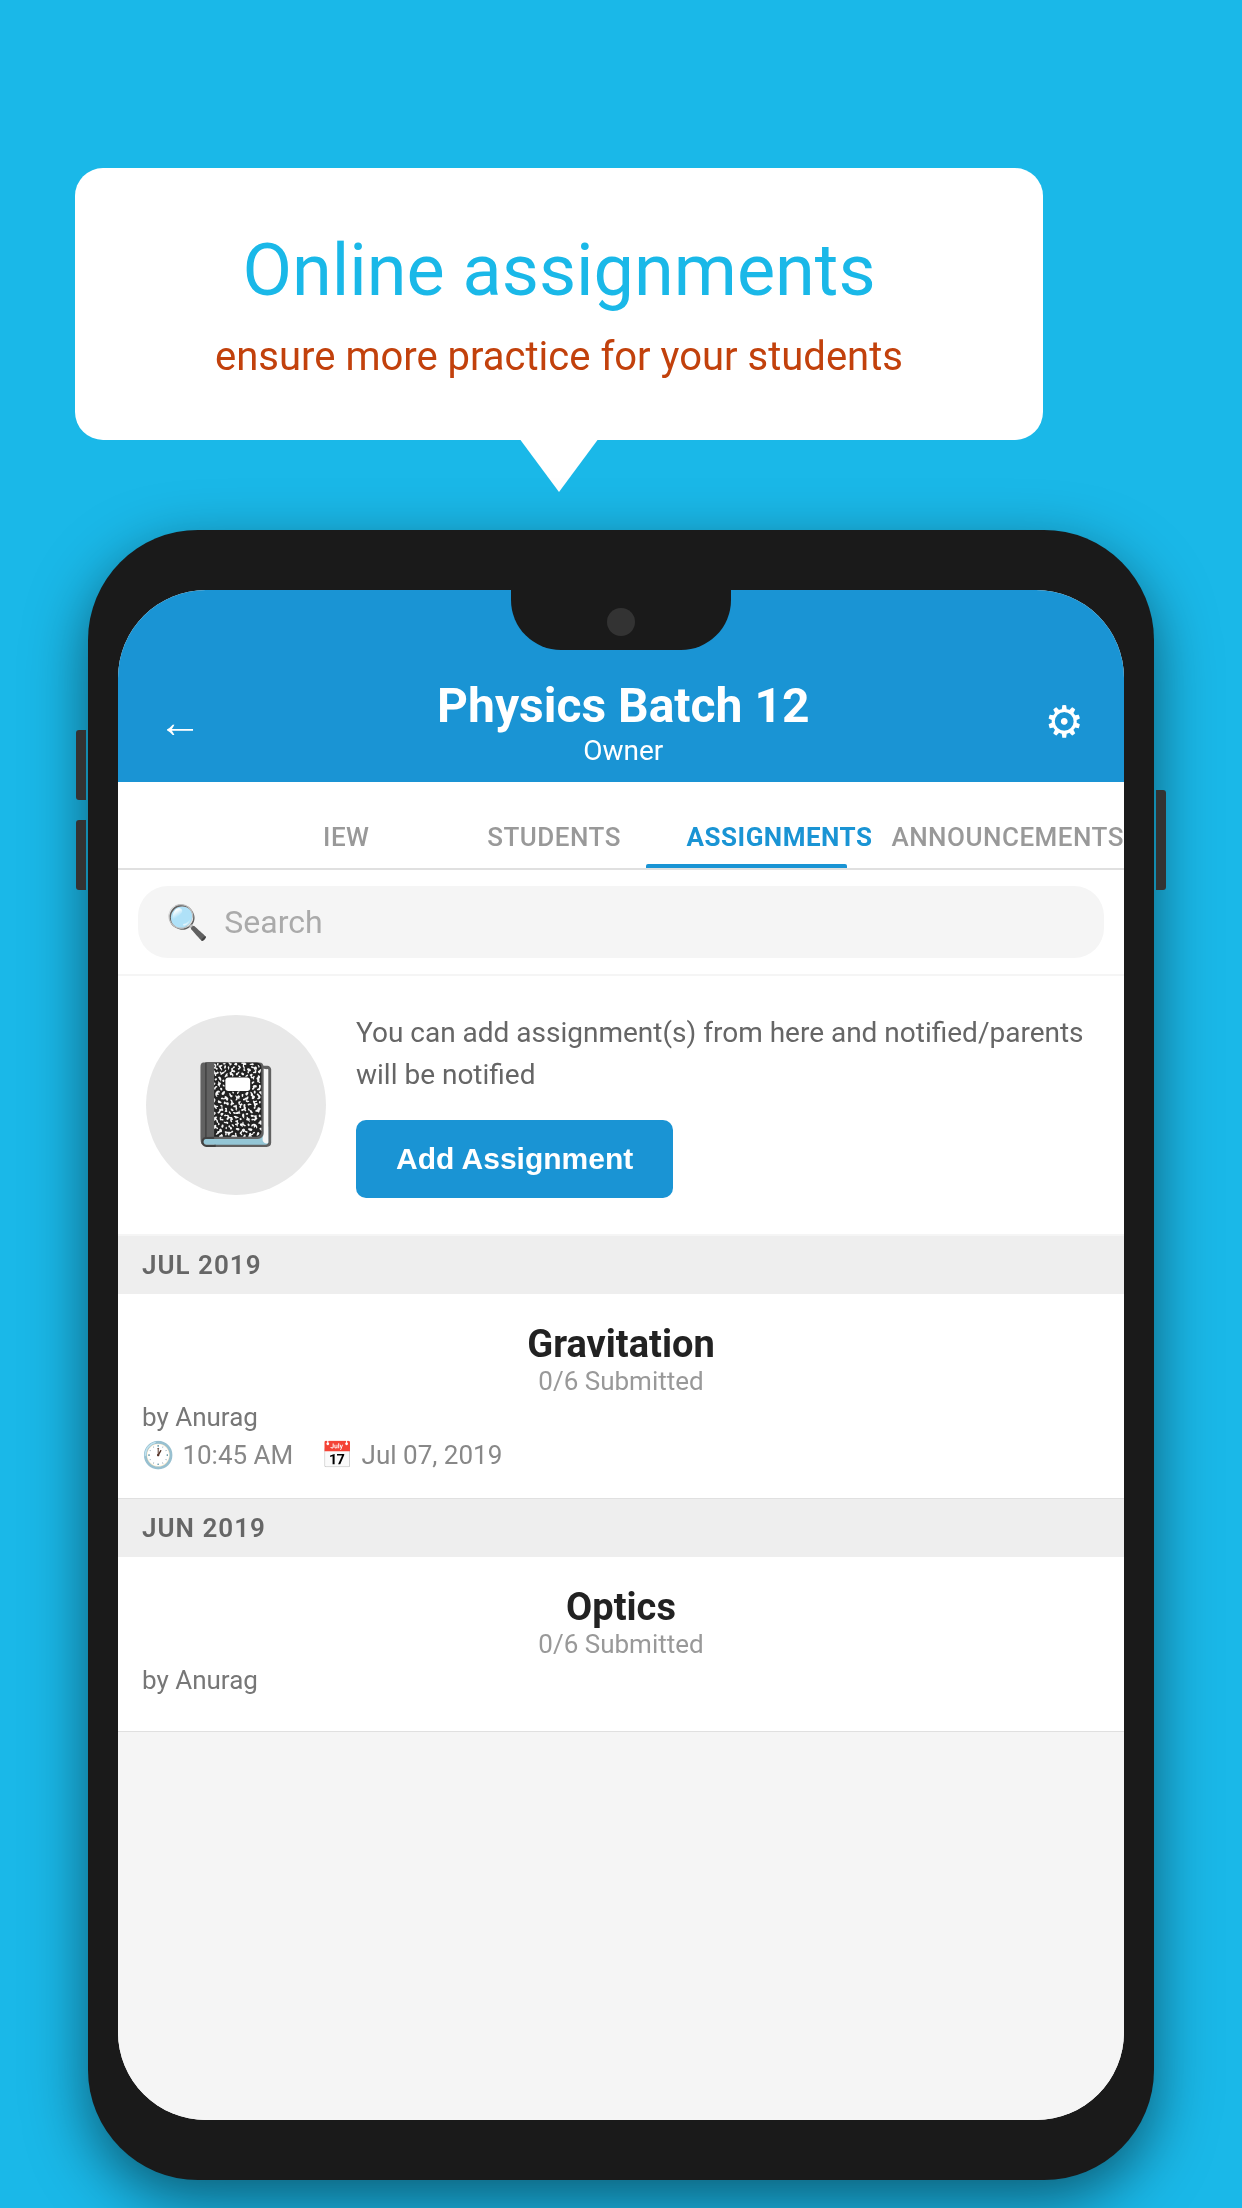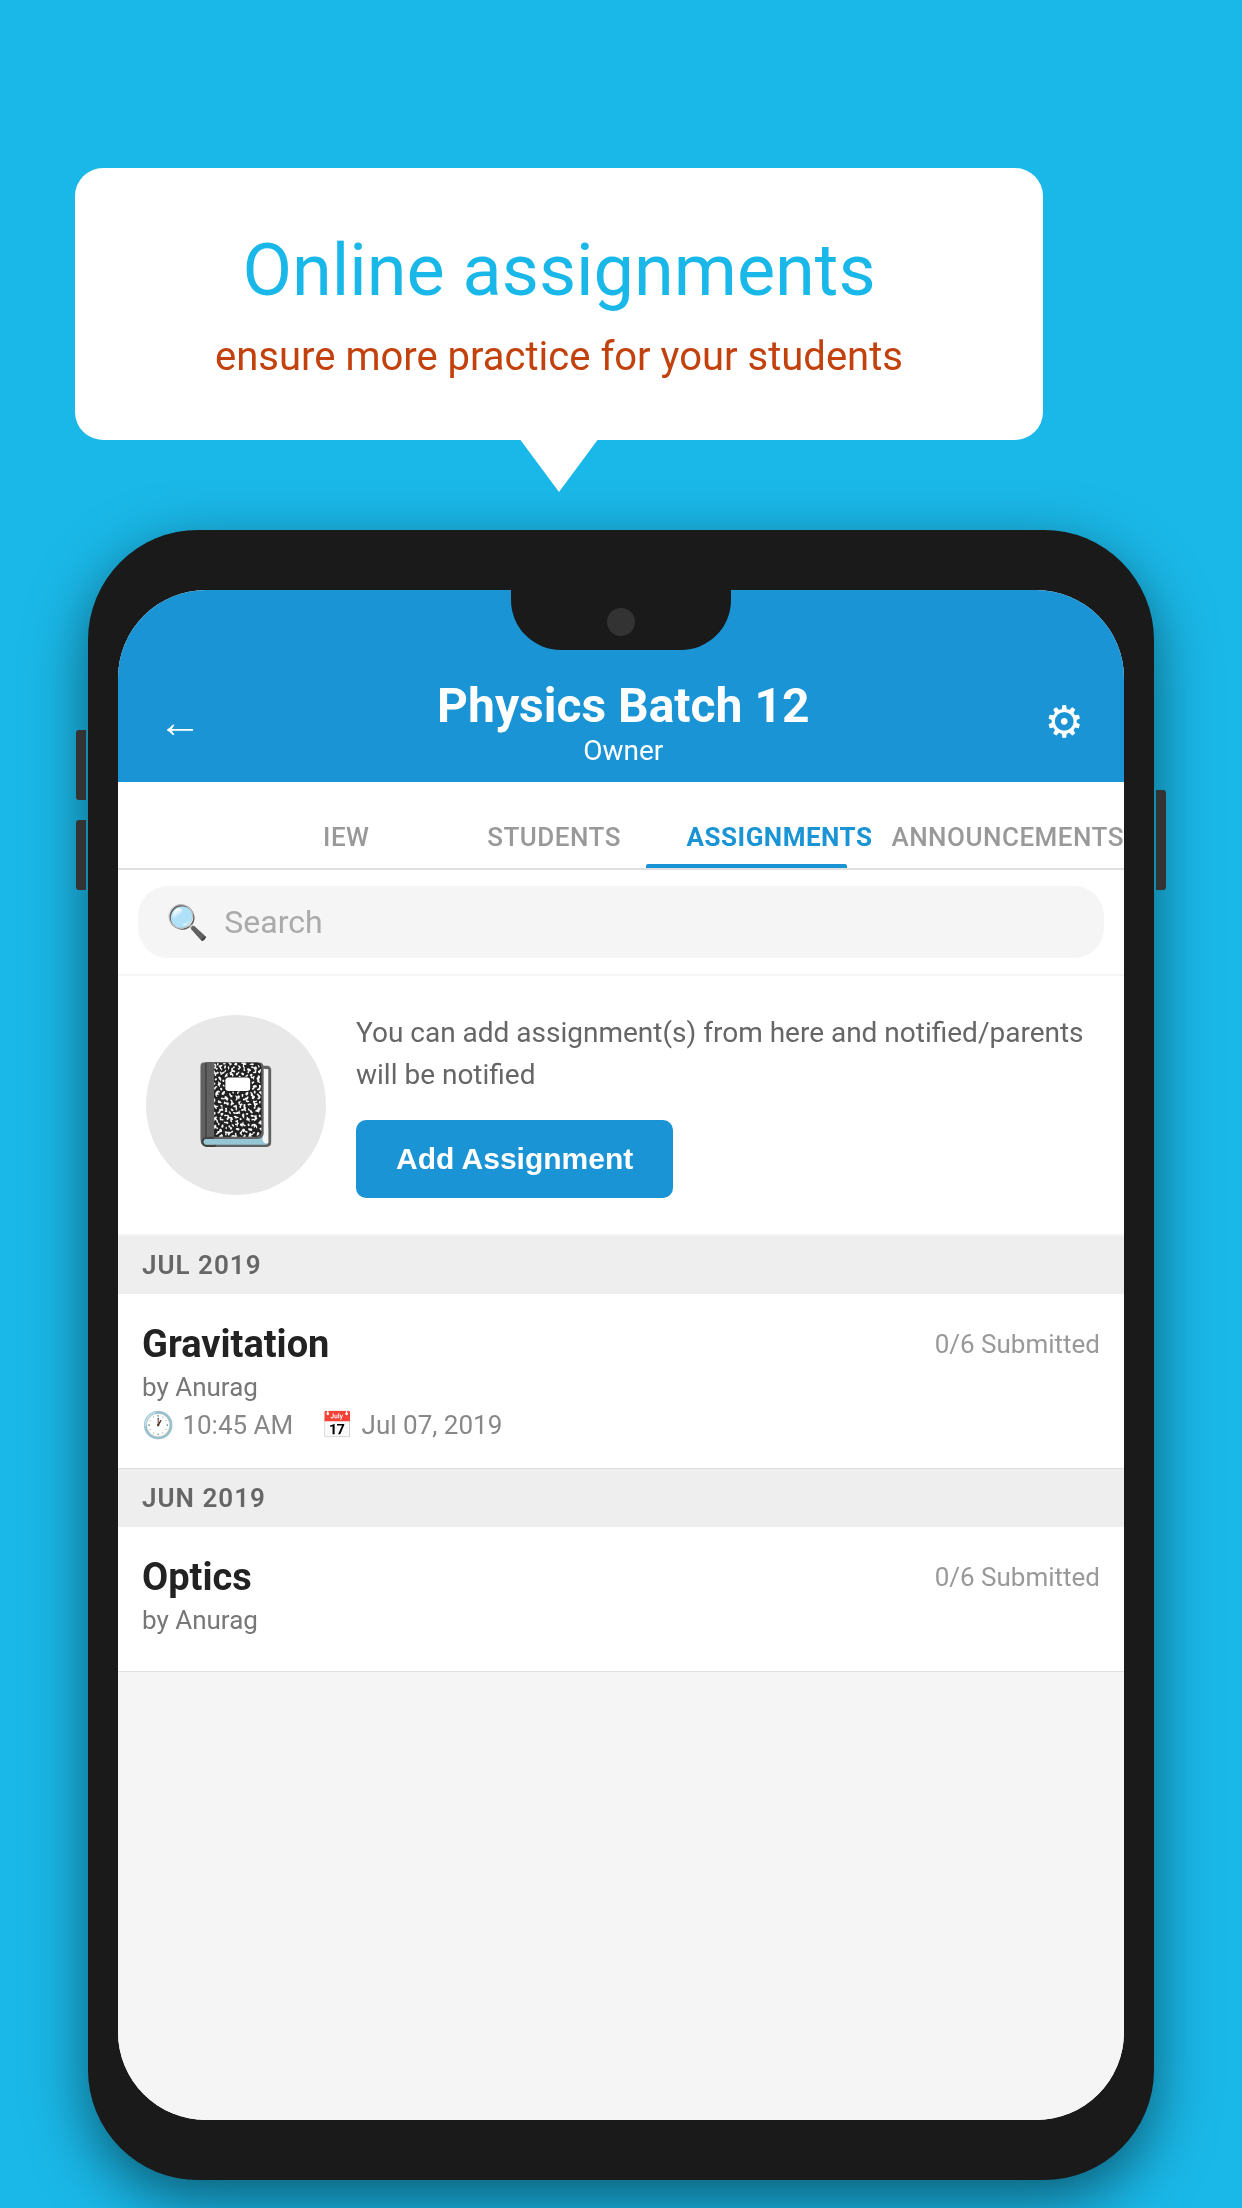--- a/index.html
+++ b/index.html
@@ -295,20 +295,21 @@
     .assignment-item {
       background: white;
       padding: 28px 24px;
       border-bottom: 1px solid #e0e0e0;
     }
     .assignment-top {
       display: flex;
       justify-content: space-between;
       align-items: center;
       margin-bottom: 6px;
+      flex-direction: column;
     }
     .assignment-name {
       font-size: 38px;
       font-weight: 700;
       color: #222;
     }
     .assignment-submitted {
       font-size: 26px;
       color: #999;
     }

